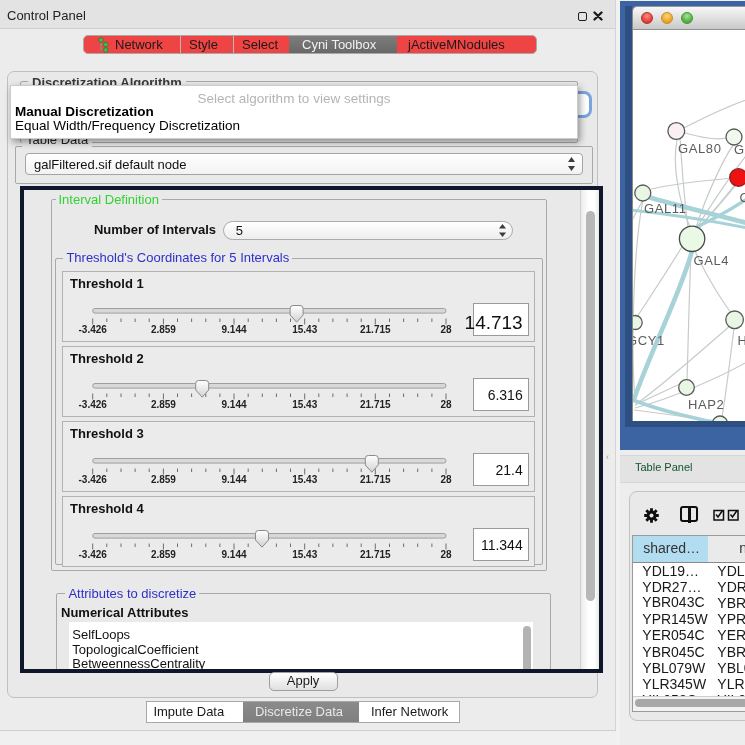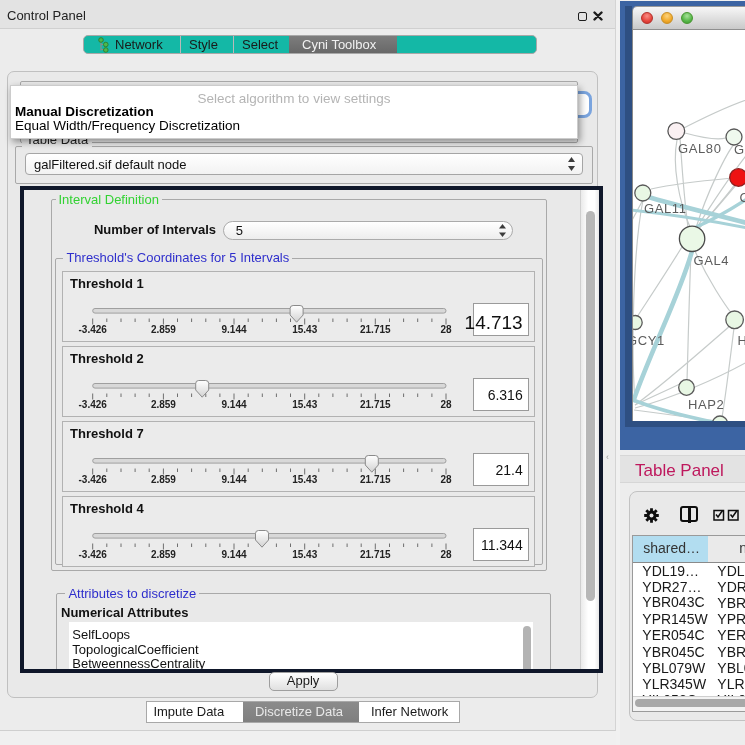--- a/index.html
+++ b/index.html
@@ -12,40 +12,44 @@
 
 <div class="abs" id="cpwin" style="left:0;top:0;width:615px;height:730px;background:#ececec;border-right:1px solid #d4d4d4;border-bottom:1px solid #cfcfcf;">
 
   <div class="abs" style="left:0;top:0;width:615px;height:28px;background:#e3e3e3;border-bottom:1px solid #d0d0d0;"></div>
   <div class="abs" style="left:7px;top:8px;font-size:13px;color:#222222;">Control Panel</div>
   <div class="abs" style="left:578px;top:11.5px;width:7px;height:7px;border:1.8px solid #1d1d1d;border-radius:2px;"></div>
   <svg class="abs" style="left:593px;top:11px;" width="10" height="10" viewBox="0 0 10 10">
       <path d="M1.5 1.5 L8.5 8.5 M8.5 1.5 L1.5 8.5" stroke="#1d1d1d" stroke-width="2.4" stroke-linecap="round"></path>
     </svg>
 
-  <div class="abs" style="left:83px;top:34.5px;width:452px;height:17px;background:#14b8a6;border:1px solid #a8a8a8;border-radius:5px;overflow:hidden;font-size:13px;color:#1a1a1a;">
+  <div class="abs" style="left:83px;top:34.5px;width:452px;height:17px;background:#ef4444;border:1px solid #a8a8a8;border-radius:5px;overflow:hidden;font-size:13px;color:#1a1a1a;">
     <svg class="abs" style="left:13px;top:1px;" width="15" height="16" viewBox="0 0 15 16">
       <path d="M4 3 V13.5 M4 7.5 H8.5 M4 12.5 H8.5" stroke="#8a8a8a" stroke-width="1.2" fill="none"></path>
       <circle cx="4" cy="3" r="2.3" fill="#4cb84c" stroke="#2e7d2e" stroke-width="0.9"></circle>
       <circle cx="8.8" cy="7.5" r="2.3" fill="#4cb84c" stroke="#2e7d2e" stroke-width="0.9"></circle>
       <circle cx="8.8" cy="13" r="2.3" fill="#4cb84c" stroke="#2e7d2e" stroke-width="0.9"></circle>
     </svg>
     <div class="abs" style="left:31px;top:1px;">Network</div>
     <div class="abs" style="left:95.5px;top:0;height:17px;border-left:1px solid #b9b9b9;"></div>
     <div class="abs" style="left:105px;top:1px;">Style</div>
     <div class="abs" style="left:149px;top:0;height:17px;border-left:1px solid #b9b9b9;"></div>
     <div class="abs" style="left:158px;top:1px;">Select</div>
     <div class="abs" style="left:205px;top:0;width:108px;height:17px;background:linear-gradient(#7d7d7d,#686868);color:#f2f2f2;">
         <span style="position:absolute;left:13px;top:1px;">Cyni Toolbox</span>
       </div>
+    <div class="abs" style="left:313px;top:0;width:139px;height:17px;">
+        <span style="position:absolute;left:11px;top:1px;">jActiveMNodules</span>
+      </div>
   </div>
 
   <div class="abs" style="left:7px;top:71px;width:589px;height:625px;background:#e9e9e9;border:1px solid #c0c0c0;border-radius:7px;"></div>
 
   <div class="abs" style="left:20px;top:81px;width:556px;height:60px;border:1px solid #a9a9a9;border-radius:2px;"></div>
+  <div class="abs" style="left:28px;top:74.5px;background:#e9e9e9;padding:0 4px;font-size:13px;font-weight:bold;color:#3a3a3a;">Discretization Algorithm</div>
 
   <div class="abs" style="left:30px;top:91px;width:556px;height:21px;background:#ffffff;border:3px solid #7aa4de;border-radius:8px;"></div>
 
   <div class="abs" style="left:15px;top:146px;width:576px;height:36px;border:1px solid #a9a9a9;border-radius:2px;"></div>
   <div class="abs" style="left:22px;top:131.5px;background:#e9e9e9;padding:0 4px;font-size:13px;color:#1f1f1f;">Table Data</div>
 
   <div class="abs" style="left:25px;top:153px;width:556px;height:20px;background:linear-gradient(#ffffff,#f2f2f2);border:1px solid #a5a5a5;border-radius:4px;">
     <span style="position:absolute;left:8px;top:3px;font-size:13px;color:#111;">galFiltered.sif default node</span>
     <svg style="position:absolute;right:6px;top:3px;" width="9" height="14" viewBox="0 0 9 14">
         <path d="M4.5 0 L8 5 L1 5 Z" fill="#3c3c3c"></path>
@@ -116,21 +120,21 @@
         <div class="abs bold" style="left:141.0px;top:52.5px;width:60px;text-align:center;font-size:10px;color:#222;">9.144</div>
         <div class="abs bold" style="left:211.7px;top:52.5px;width:60px;text-align:center;font-size:10px;color:#222;">15.43</div>
         <div class="abs bold" style="left:282.3px;top:52.5px;width:60px;text-align:center;font-size:10px;color:#222;">21.715</div>
         <div class="abs bold" style="left:353.0px;top:52.5px;width:60px;text-align:center;font-size:10px;color:#222;">28</div>
         <div class="abs" style="left:410.2px;top:31.5px;width:55.5px;height:33px;background:#fff;border:1px solid #9a9a9a;box-sizing:border-box;">
           <span style="position:absolute;right:5px;top:8px;font-size:14px;color:#111;">6.316</span>
         </div>
       </div>
 
     <div class="abs" style="left:38px;top:230.5px;width:471px;height:69px;border:1px solid #b2b2b2;background:#ebebeb;">
-        <div class="abs bold" style="left:7px;top:4.5px;font-size:13px;color:#111;">Threshold 7</div>
+        <div class="abs bold" style="left:7px;top:4.5px;font-size:13px;color:#111;">Threshold 3</div>
         <svg class="abs" style="left:24px;top:28px;" width="368" height="26" viewBox="0 0 368 26">
           <rect x="5.7" y="8.5" width="353.3" height="4.6" rx="2.3" fill="#d8d8d8" stroke="#9f9f9f" stroke-width="1"></rect>
           <path d="M 5.7 18.5 V 24.5 M 19.8 18.5 V 22.0 M 34.0 18.5 V 22.0 M 48.1 18.5 V 22.0 M 62.2 18.5 V 22.0 M 76.4 18.5 V 24.5 M 90.5 18.5 V 22.0 M 104.6 18.5 V 22.0 M 118.8 18.5 V 22.0 M 132.9 18.5 V 22.0 M 147.0 18.5 V 24.5 M 161.2 18.5 V 22.0 M 175.3 18.5 V 22.0 M 189.4 18.5 V 22.0 M 203.5 18.5 V 22.0 M 217.7 18.5 V 24.5 M 231.8 18.5 V 22.0 M 245.9 18.5 V 22.0 M 260.1 18.5 V 22.0 M 274.2 18.5 V 22.0 M 288.3 18.5 V 24.5 M 302.5 18.5 V 22.0 M 316.6 18.5 V 22.0 M 330.7 18.5 V 22.0 M 344.9 18.5 V 22.0 M 359.0 18.5 V 24.5" stroke="#6e6e6e" stroke-width="1"></path>
           <path d="M 278.3 8.5 Q 278.3 5.5 281.3 5.5 L 288.3 5.5 Q 291.3 5.5 291.3 8.5 L 291.3 15 L 284.8 22.2 L 278.3 15 Z" fill="url(#thg)" stroke="#8a8a8a" stroke-width="1"></path>
         </svg>
         <div class="abs bold" style="left:-0.3px;top:52.5px;width:60px;text-align:center;font-size:10px;color:#222;">-3.426</div>
         <div class="abs bold" style="left:70.4px;top:52.5px;width:60px;text-align:center;font-size:10px;color:#222;">2.859</div>
         <div class="abs bold" style="left:141.0px;top:52.5px;width:60px;text-align:center;font-size:10px;color:#222;">9.144</div>
         <div class="abs bold" style="left:211.7px;top:52.5px;width:60px;text-align:center;font-size:10px;color:#222;">15.43</div>
         <div class="abs bold" style="left:282.3px;top:52.5px;width:60px;text-align:center;font-size:10px;color:#222;">21.715</div>
@@ -242,21 +246,21 @@
         <text x="-6" y="315">GCY1</text>
         <text x="104.5" y="315">H</text>
         <text x="55" y="379">HAP2</text>
       </g>
     </svg>
   </div>
 </div>
 
 <div class="abs" style="left:620px;top:450px;width:125px;height:295px;background:#ededed;"></div>
 <div class="abs" style="left:620px;top:455px;width:125px;height:26px;background:#e3e3e3;border-top:1px solid #d6d6d6;border-bottom:1px solid #d6d6d6;"></div>
-<div class="abs" style="left:635px;top:461px;font-size:17px;color:#be185d;">Table Panel</div>
+<div class="abs" style="left:635px;top:461px;font-size:11px;color:#14532d;">Table Panel</div>
 
 <div class="abs" style="left:629.3px;top:490.6px;width:130px;height:228px;background:#e9e9e9;border:1.5px solid #c2c2c2;border-radius:8px;">
 
   <svg style="position:absolute;left:13px;top:15px;" width="17" height="17" viewBox="0 0 17 17">
     <g fill="#0e0e0e">
       <circle cx="8.5" cy="8.5" r="5"></circle>
       <g stroke="#0e0e0e" stroke-width="2.8">
         <path d="M8.5 1.2 V4 M8.5 13 V15.8 M1.2 8.5 H4 M13 8.5 H15.8 M3.3 3.3 L5.3 5.3 M11.7 11.7 L13.7 13.7 M13.7 3.3 L11.7 5.3 M5.3 11.7 L3.3 13.7"></path>
       </g>
     </g>

